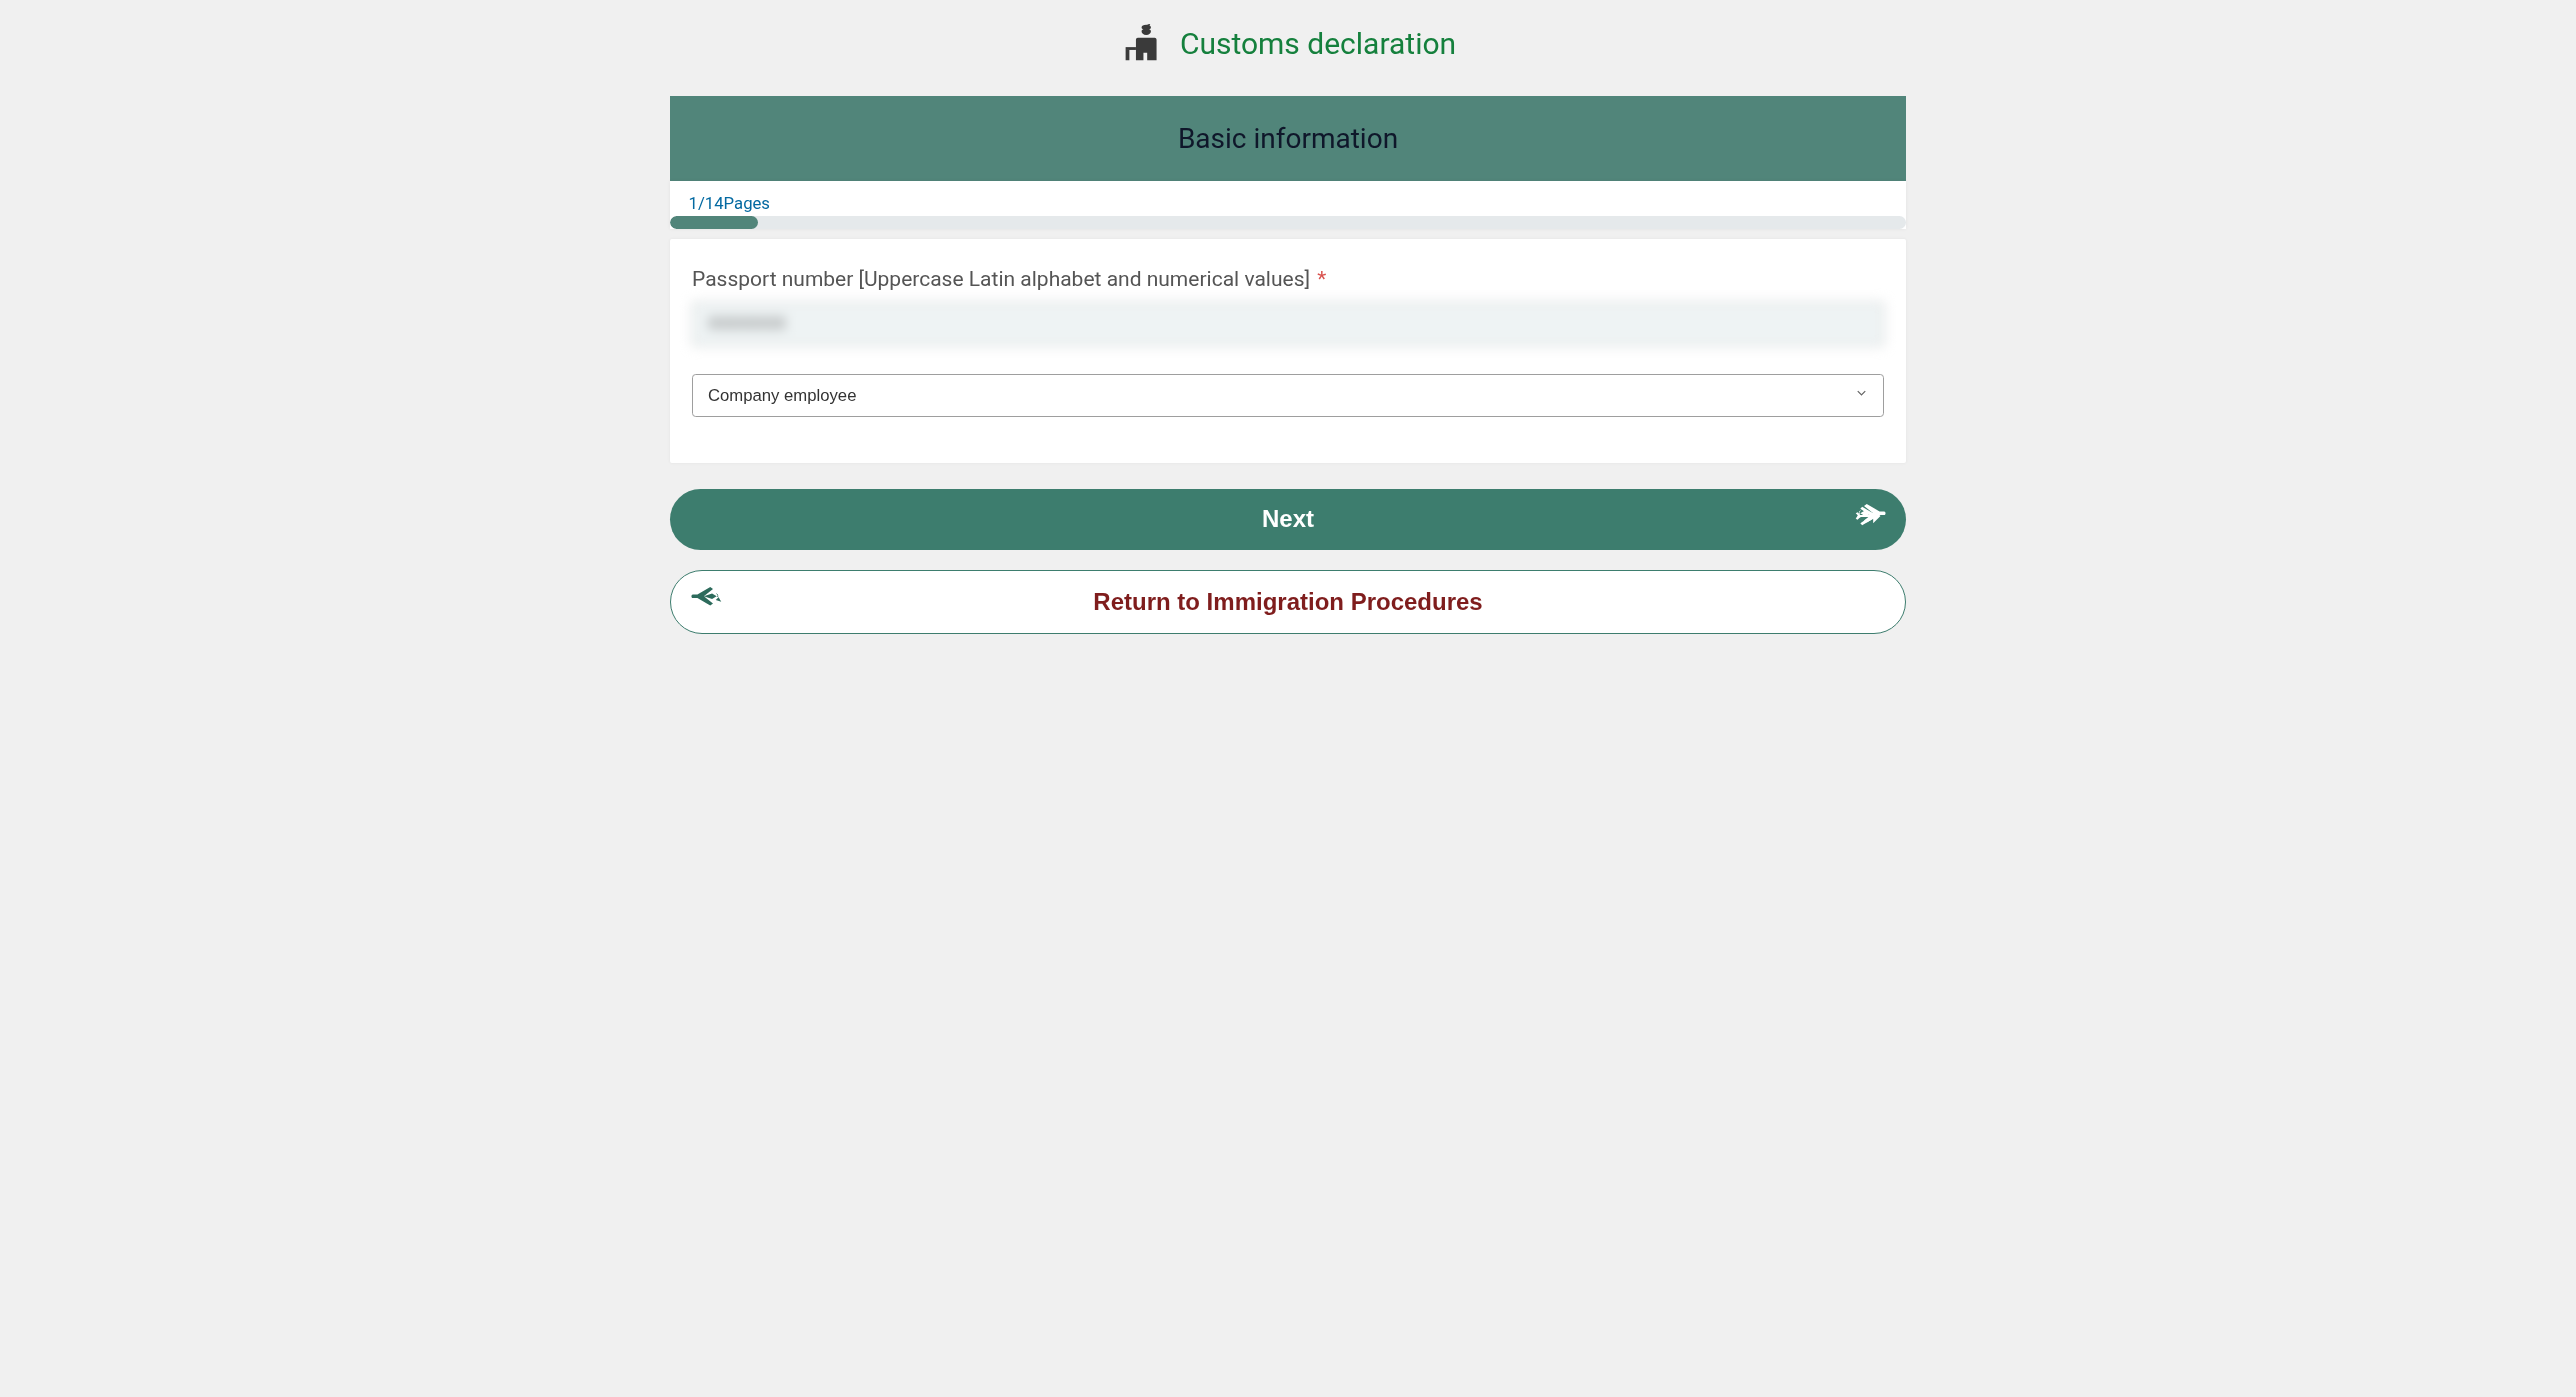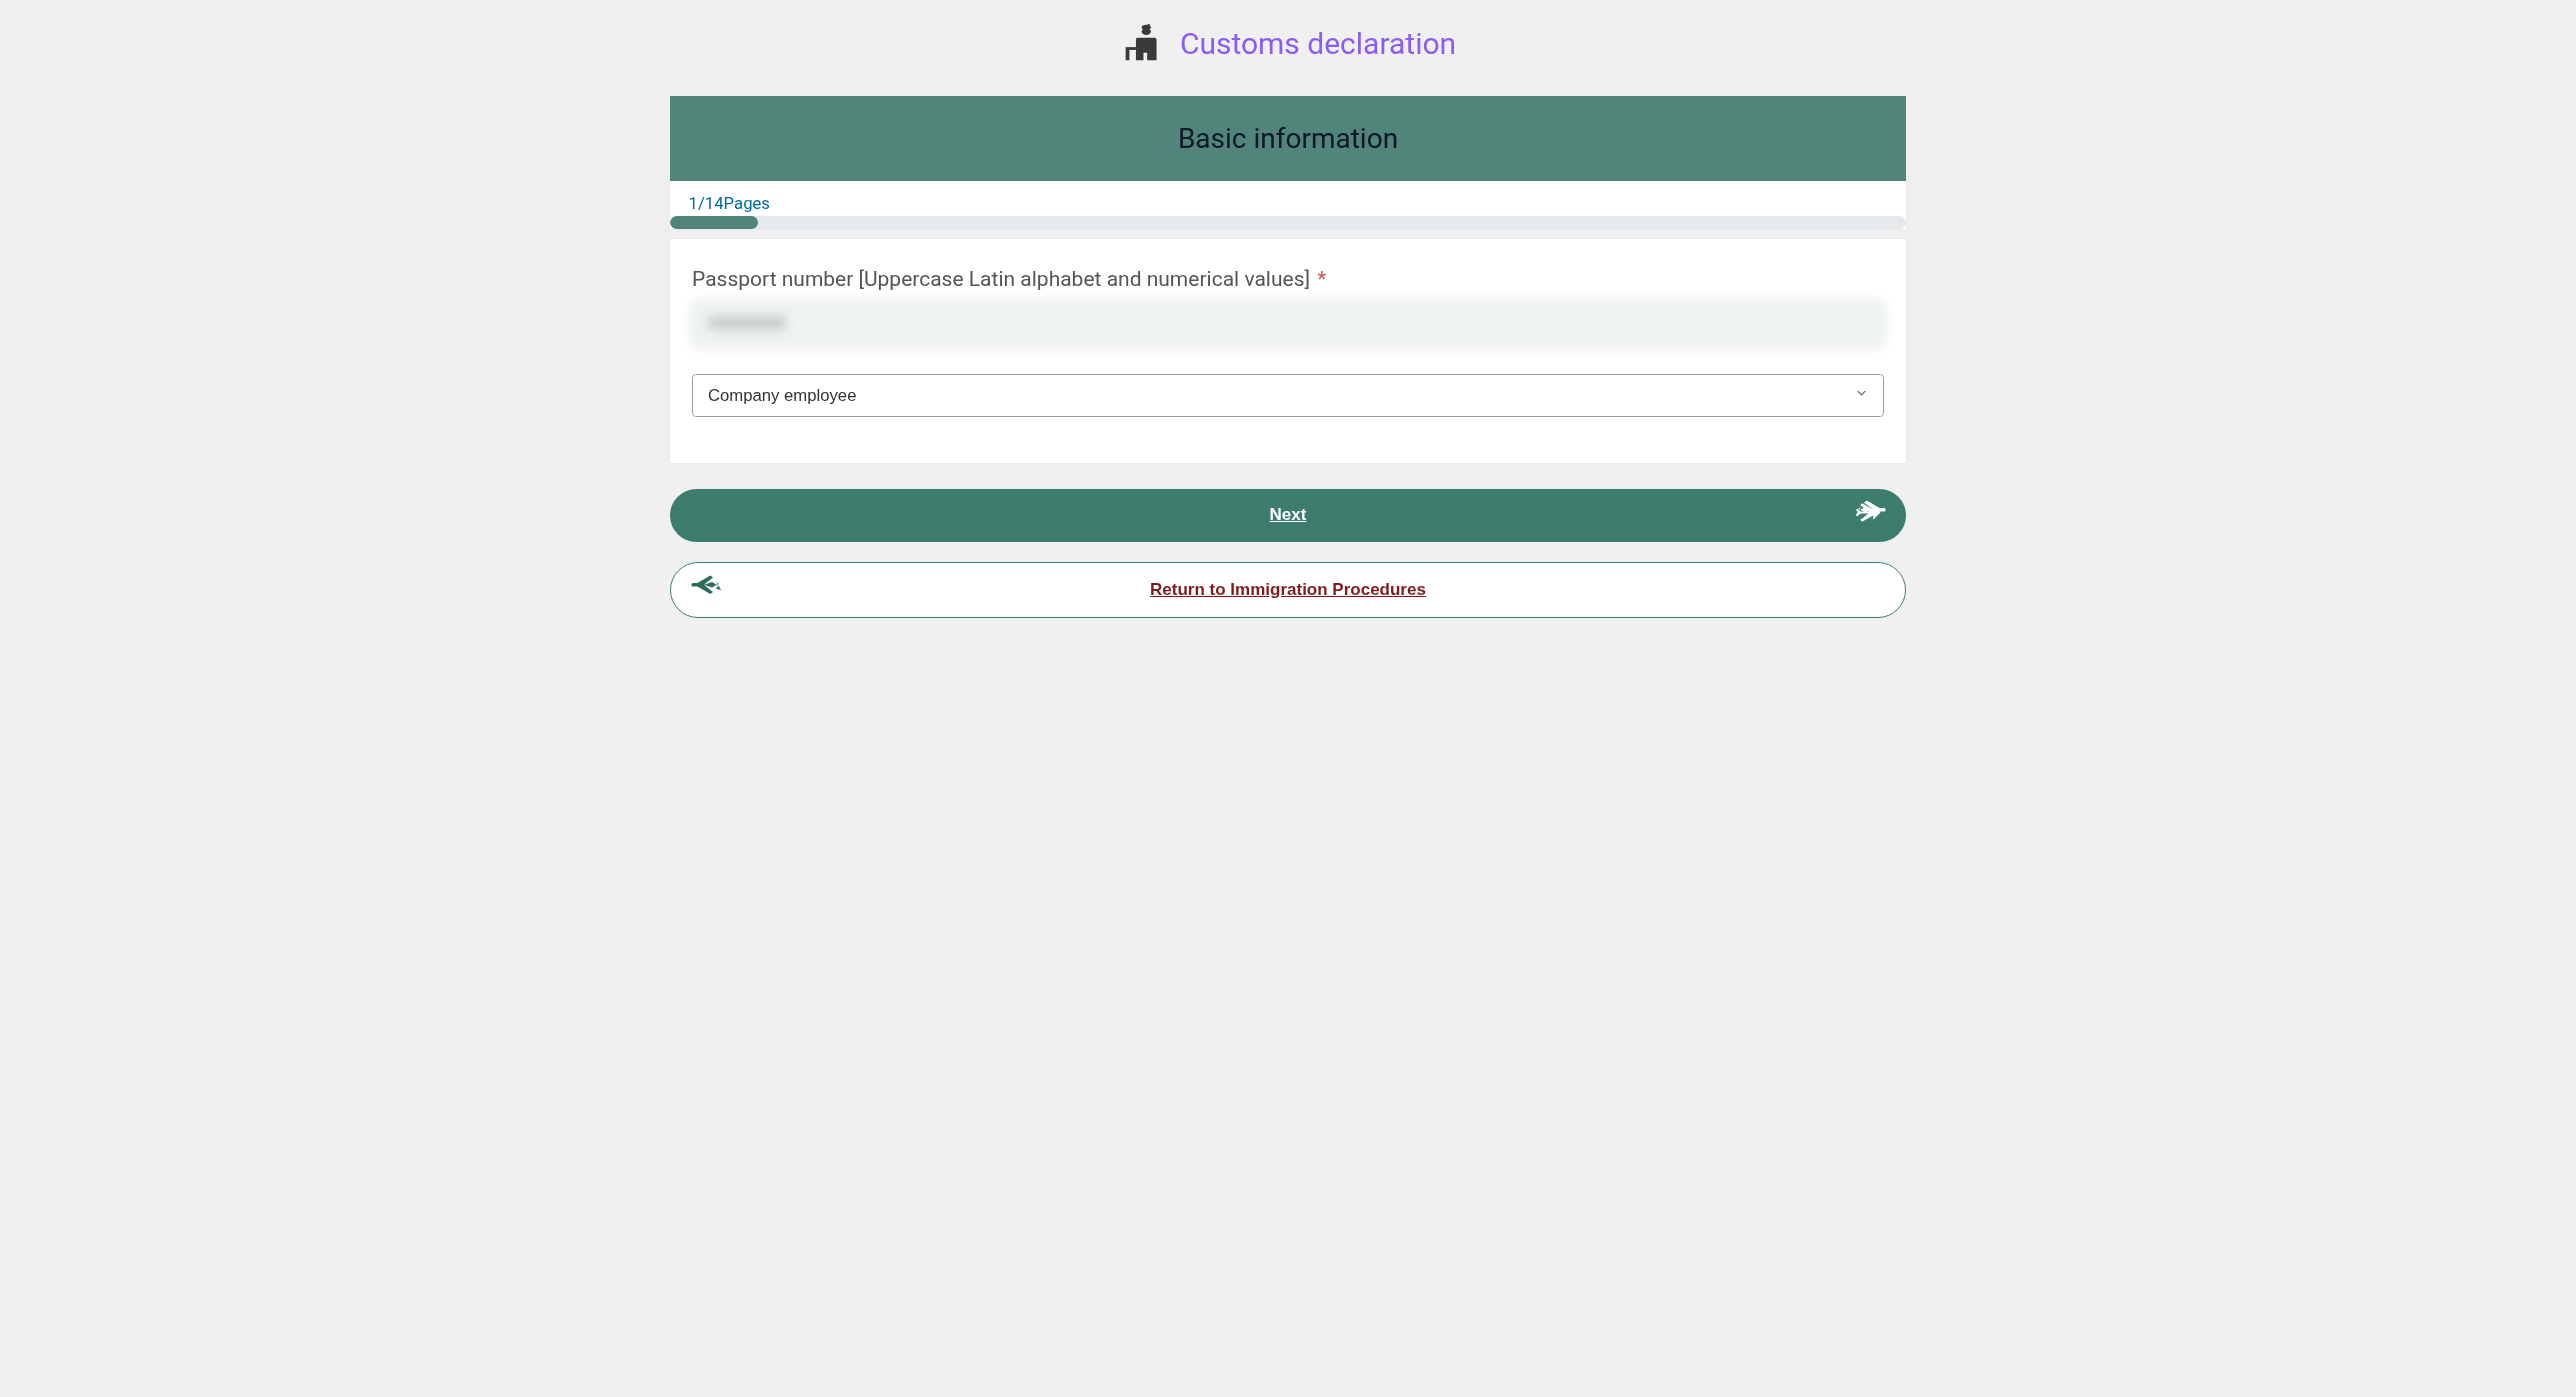--- a/index.html
+++ b/index.html
@@ -15,21 +15,21 @@
     }
     .page-header {
       display: flex;
       align-items: center;
       justify-content: center;
       gap: 15px;
       padding: 18.6px 0 28px;
     }
     .page-header-title {
       font-size: 30px;
-      color: #8b5cf6;
+      color: #15803d;
       font-weight: 400;
     }
     .officer-icon svg {
       width: 45px;
       height: 45px;
       fill: #3a3a3a;
     }
     .container {
       max-width: 1338px;
       margin: 0 auto;
@@ -135,29 +135,28 @@
     .button-row {
       margin-top: 26px;
       display: flex;
       flex-direction: column;
       gap: 20.4px;
     }
     .btn {
       position: relative;
       width: 100%;
       padding: 16.7px 0;
-      font-size: 17px;
+      font-size: 24px;
       font-weight: 600;
       border-radius: 37px;
       cursor: pointer;
       display: flex;
       align-items: center;
       justify-content: center;
       text-align: right;
-      text-decoration: underline;
     }
     .btn-primary {
       background: #3d7d6e;
       color: #fff;
       border: none;
     }
     .btn-secondary {
       background: #fff;
       color: #7f1d1d;
       border: 0.9px solid #3d7d6e;

